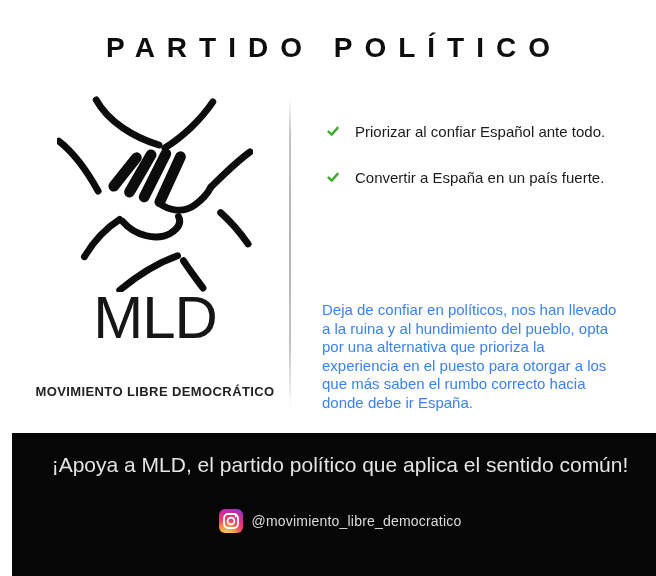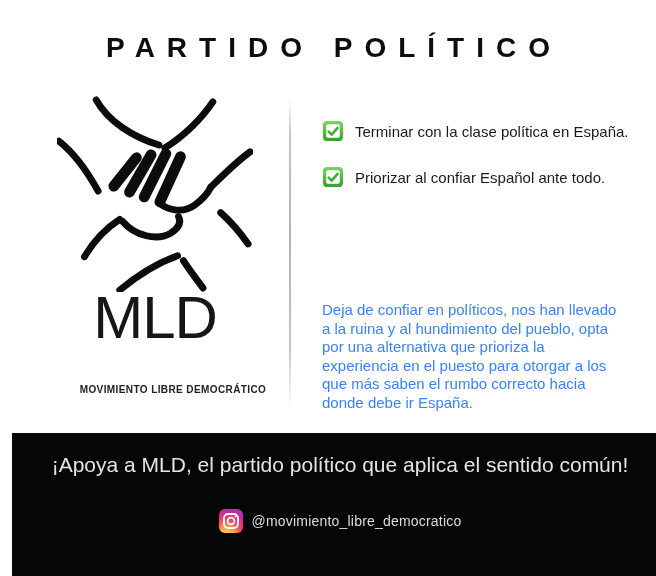--- a/index.html
+++ b/index.html
@@ -20,22 +20,22 @@
   }
 
   
   .logo-art{position:absolute;left:57px;top:96px;width:196px;height:196px;}
   .logo-acronym{
     position:absolute;left:40px;top:286px;width:230px;
     text-align:center;font-size:60px;font-weight:400;color:#161616;
     letter-spacing:-1px;line-height:1.05;
   }
   .logo-name{
-    position:absolute;left:43px;top:384px;width:260px;
-    text-align:center;font-size:10px;font-weight:700;color:#222;
+    position:absolute;left:25px;top:384px;width:260px;
+    text-align:center;font-size:13px;font-weight:700;color:#222;
     letter-spacing:0.4px;white-space:nowrap;
   }
 
   
   .divider{
     position:absolute;left:289px;top:98px;width:2px;height:310px;
     background:linear-gradient(to bottom,
       rgba(190,190,190,0) 0%,rgba(185,185,185,.85) 12%,
       #b3b3b3 45%,rgba(180,180,180,.8) 80%,rgba(200,200,200,0) 100%);
   }
@@ -102,39 +102,33 @@
   </svg>
 
   <div class="logo-acronym">MLD</div>
   <div class="logo-name">MOVIMIENTO LIBRE DEMOCRÁTICO</div>
 
   <div class="divider"></div>
 
   <div class="checklist">
     <div class="check-item">
       <svg class="box" viewBox="0 0 24 24">
-        <defs>
-          <linearGradient id="cbg" x1="0" y1="0" x2="0" y2="1">
-            <stop offset="0" stop-color="#7ed85e"></stop>
-            <stop offset="1" stop-color="#35a02c"></stop>
-          </linearGradient>
-        </defs>
         <rect x="1" y="1" width="22" height="22" rx="4.5" fill="url(#cbg)"></rect>
         <rect x="4.6" y="4.6" width="14.8" height="14.8" rx="2" fill="#ffffff"></rect>
         <path d="M7.2 12.6 L10.6 16 L17 8.6" stroke="#3fae2e" stroke-width="2.7" fill="none" stroke-linecap="round" stroke-linejoin="round"></path>
       </svg>
-      <span class="label">Terminar con la clase política en España.</span>
+      <span class="label">Priorizar al confiar Español ante todo.</span>
     </div>
     <div class="check-item">
       <svg class="box" viewBox="0 0 24 24">
         <rect x="1" y="1" width="22" height="22" rx="4.5" fill="url(#cbg)"></rect>
         <rect x="4.6" y="4.6" width="14.8" height="14.8" rx="2" fill="#ffffff"></rect>
         <path d="M7.2 12.6 L10.6 16 L17 8.6" stroke="#3fae2e" stroke-width="2.7" fill="none" stroke-linecap="round" stroke-linejoin="round"></path>
       </svg>
-      <span class="label">Priorizar al confiar Español ante todo.</span>
+      <span class="label">Convertir a España en un país fuerte.</span>
     </div>
   </div>
 
   <div class="pitch">Deja de confiar en políticos, nos han llevado
 a la ruina y al hundimiento del pueblo, opta
 por una alternativa que prioriza la
 experiencia en el puesto para otorgar a los
 que más saben el rumbo correcto hacia
 donde debe ir España.</div>
 

